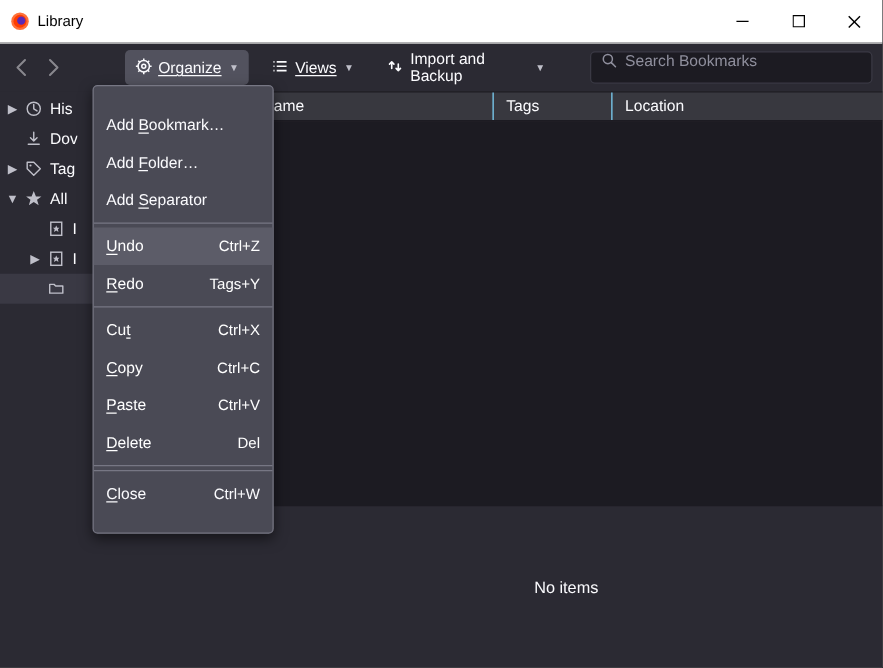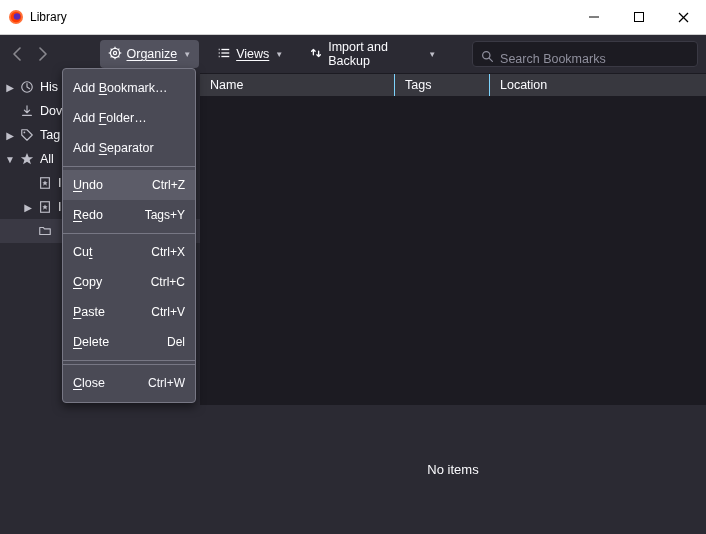--- a/index.html
+++ b/index.html
@@ -14,21 +14,21 @@
   .titlebar .winbtn svg { display: block; }
   
   .content { flex: 1; background: #2b2a33; color: #fbfbfe; display: flex; flex-direction: column; border-top: 1px solid #d0d0d0; position: relative; }
   
   .toolbar { height: 38px; display: flex; align-items: center; gap: 4px; padding: 0 8px; }
   .navbtn { width: 22px; height: 22px; display: flex; align-items: center; justify-content: center; border-radius: 4px; opacity: 0.45; }
   .toolbtn { height: 28px; display: flex; align-items: center; padding: 0 8px; border-radius: 4px; color: #fbfbfe; font-size: 12.5px; gap: 5px; margin-left: 43px; }
   .toolbtn .label { text-decoration: underline; text-decoration-thickness: 1px; text-underline-offset: 2px; }
   .toolbtn.active { background: #52525e; }
   .toolbar .flex-spacer { flex: 1; }
-  .search { width: 244px; height: 26px; background: #1c1b22; border: 1px solid #3a3944; border-radius: 4px; display: flex; align-items: flex-end; padding: 0 8px; gap: 6px; color: #8f8f9d; font-size: 12.5px; margin-left: 20px; }
+  .search { width: 244px; height: 26px; background: #1c1b22; border: 1px solid #3a3944; border-radius: 4px; display: flex; align-items: flex-start; padding: 0 8px; gap: 6px; color: #8f8f9d; font-size: 12.5px; margin-left: 20px; }
   .search svg { flex-shrink: 0; }
   
   .body { flex: 1; display: flex; min-height: 0; }
   .sidebar { width: 200px; background: #2b2a33; padding-top: 2px; font-size: 12.5px; color: #fbfbfe; }
   .tree-row { height: 24px; display: flex; align-items: center; padding-left: 4px; gap: 2px; }
   .tree-row.indent1 { padding-left: 22px; }
   .tree-row.selected { background: #3a3944; }
   .twisty { width: 12px; display: flex; justify-content: center; font-size: 10px; color: #bfbfc9; }
   .twisty.blank { visibility: hidden; }
   .tree-icon { width: 16px; height: 16px; display: flex; align-items: center; justify-content: center; margin: 0 3px 0 1px; color: #bfbfc9; }
@@ -36,21 +36,21 @@
   
   .main { flex: 1; display: flex; flex-direction: column; min-width: 0; }
   .colheaders { height: 24px; background: #38383f; display: flex; font-size: 12.5px; color: #fbfbfe; border-top: 1px solid #1c1b22; border-bottom: 1px solid #1c1b22; }
   .colheaders .col { display: flex; align-items: center; padding: 0 10px; border-right: 1px solid #7dd3fc; }
   .colheaders .col.name { flex: 0 0 195px; }
   .colheaders .col.tags { flex: 0 0 95px; }
   .colheaders .col.loc { flex: 1; border-right: none; }
   .listarea { flex: 1; background: #1c1b22; }
   .details { height: 130px; background: #2b2a33; border-top: 1px solid #1c1b22; display: flex; align-items: center; justify-content: center; color: #fbfbfe; font-size: 13px; }
   
-  .menu { position: absolute; top: 33px; left: 62px; width: 134px; background: #4a4a55; border: 1px solid #777784; border-radius: 4px; box-shadow: 0 4px 10px rgba(0,0,0,0.5); padding: 4px 0; font-size: 12.5px; color: #fbfbfe; z-index: 10; }
+  .menu { position: absolute; top: 33px; left: 74px; width: 145px; background: #4a4a55; border: 1px solid #777784; border-radius: 4px; box-shadow: 0 4px 10px rgba(0,0,0,0.5); padding: 16px 0; font-size: 12.5px; color: #fbfbfe; z-index: 10; }
   .menu-item { height: 30px; display: flex; align-items: center; justify-content: space-between; padding: 0 10px; }
   .menu-item.hover { background: #5c5c68; }
   .menu-item.disabled { color: #ffffff; text-align: right; }
   .menu-sep { height: 1px; background: #777784; margin: 3px 0; }
   .menu-item .u { text-decoration: underline; text-decoration-thickness: 1px; text-underline-offset: 2px; }
   .shortcut { color: inherit; font-size: 12px; margin-left: 32px; }
   .caret { font-size: 8px; margin-left: 1px; color: #bfbfc9; }
 </style>
 </head>
 <body>

